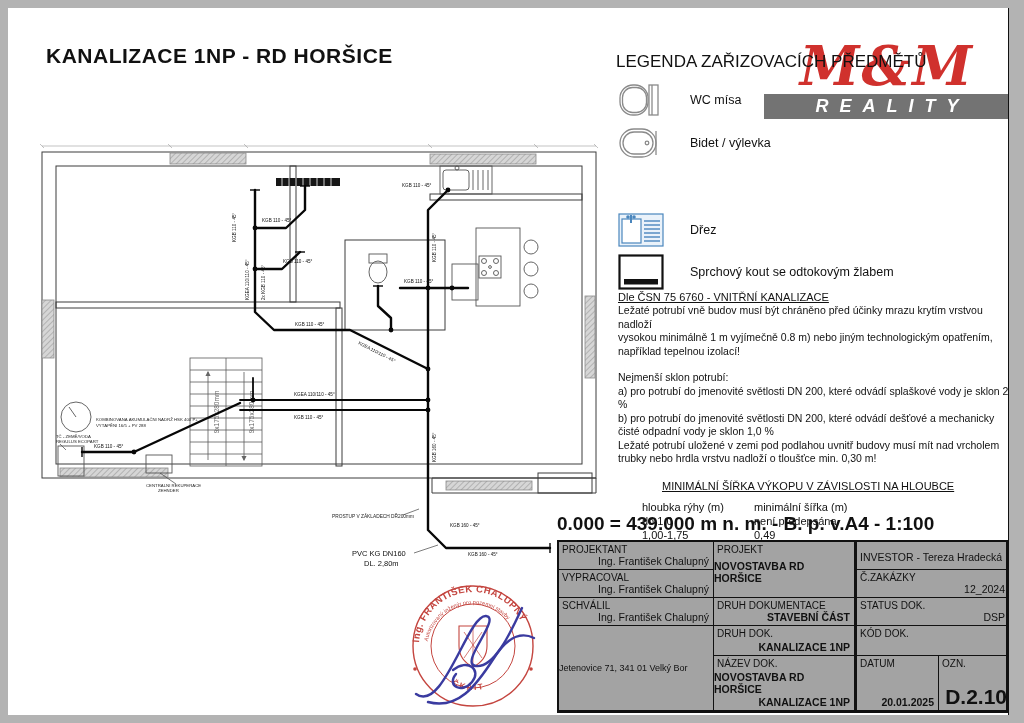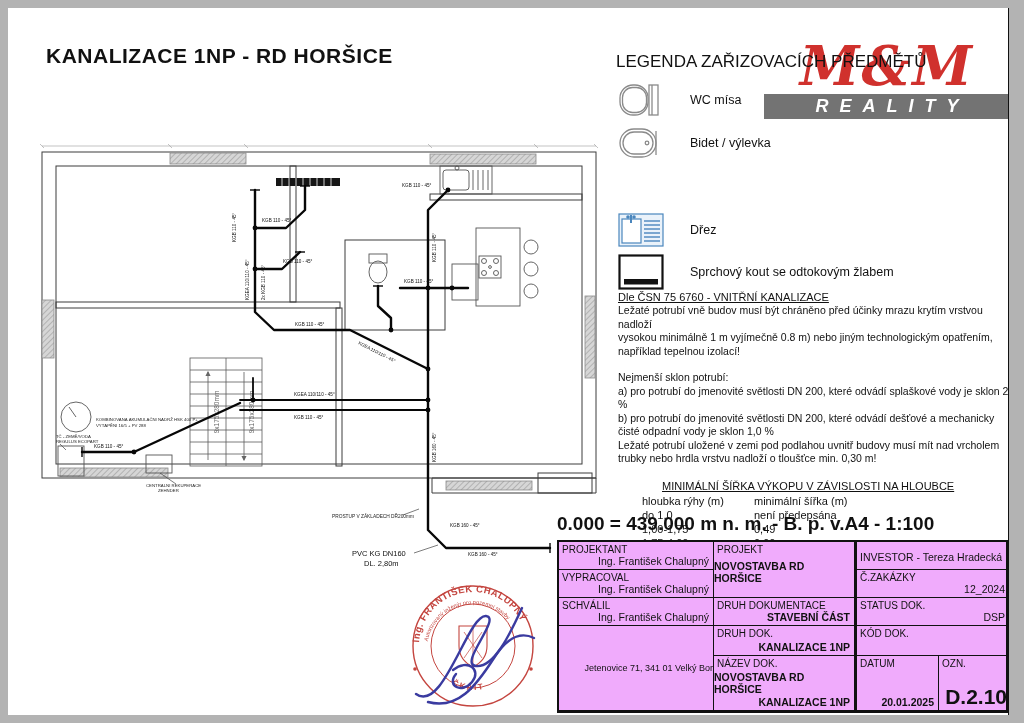--- a/index.html
+++ b/index.html
@@ -18,27 +18,27 @@
   .notes{position:absolute;left:610px;top:283px;width:400px;color:#111;z-index:2;}
   .u{ text-decoration:underline; }
   .notes .h{font-size:11px;margin-bottom:1px;}
   .notes .p{font-size:10.5px;line-height:13.5px;white-space:pre-line;margin-bottom:13px;}
   .trench{font-size:11px;line-height:14px;}
   .trench .row{display:flex;padding-left:24px;}
   .trench .c1{width:112px;}
   
   .elev{position:absolute;left:549px;top:505px;width:451px;display:flex;font-size:19px;font-weight:bold;color:#111;}
   
-  .tblock{position:absolute;left:549px;top:532px;width:451px;height:173px;border:2px solid #111;box-sizing:border-box;z-index:3;background:#f0abfc;padding-left:22px;}
+  .tblock{position:absolute;left:549px;top:532px;width:451px;height:173px;border:2px solid #111;box-sizing:border-box;z-index:3;background:#a3a3a3;padding-left:22px;}
   .cell{position:absolute;border-right:1px solid #111;border-bottom:1px solid #111;box-sizing:border-box;font-size:10px;color:#111;}
   .cell .lab{position:absolute;left:3px;top:2px;font-size:10px;}
   .cell .val{position:absolute;right:4px;bottom:2px;font-size:10.5px;}
   .cell .val.b{font-weight:bold;}
   .thickL{border-left:2px solid #111;}
-  .addr{display:flex;align-items:center;justify-content:flex-end;text-align:center;font-size:9px;}
+  .addr{display:flex;align-items:center;justify-content:flex-start;text-align:center;font-size:9px;}
   .ozn-big{position:absolute;right:3px;bottom:1px;font-size:21px;font-weight:bold;}
   
   .stamp{position:absolute;left:390px;top:566px;z-index:4;}
   svg text{font-family:"Liberation Sans",sans-serif;}
 </style>
 </head>
 <body>
 
 <div class="page">
 
@@ -116,21 +116,21 @@
     <div class="p">Ležaté potrubí vně budov musí být chráněno před účinky mrazu krytím vrstvou nadloží
 vysokou minimálně 1 m vyjímečně 0.8 m) nebo jiným technologickým opatřením,
 například tepelnou izolací!</div>
     <div class="p">Nejmenší sklon potrubí:
 a) pro potrubí do jmenovité světlosti DN 200, které odvádí splaškové vody je sklon 2.0 %
 b) pro potrubí do jmenovité světlosti DN 200, které odvádí dešťové a mechanicky
 čisté odpadní vody je sklon 1,0 %
 Ležaté potrubí uložené v zemi pod podlahou uvnitř budovy musí mít nad vrcholem
 trubky nebo hrdla vrstvu nadloží o tloušťce min. 0,30 m!</div>
     <div class="trench">
-      <div class="u" style="margin-bottom:1px;padding-left:44px;">MINIMÁLNÍ ŠÍŘKA VÝKOPU V ZÁVISLOSTI NA HLOUBCE</div>
+      <div class="u" style="margin-bottom:7px;padding-left:44px;">MINIMÁLNÍ ŠÍŘKA VÝKOPU V ZÁVISLOSTI NA HLOUBCE</div>
       <div class="row">
         <div class="c1">hloubka rýhy (m)</div>
         <div>minimální šířka (m)</div>
       </div>
       <div class="row">
           <div class="c1">do 1,0</div>
           <div>není předepsána</div>
         </div>
       <div class="row">
           <div class="c1">1,00-1,75</div>

